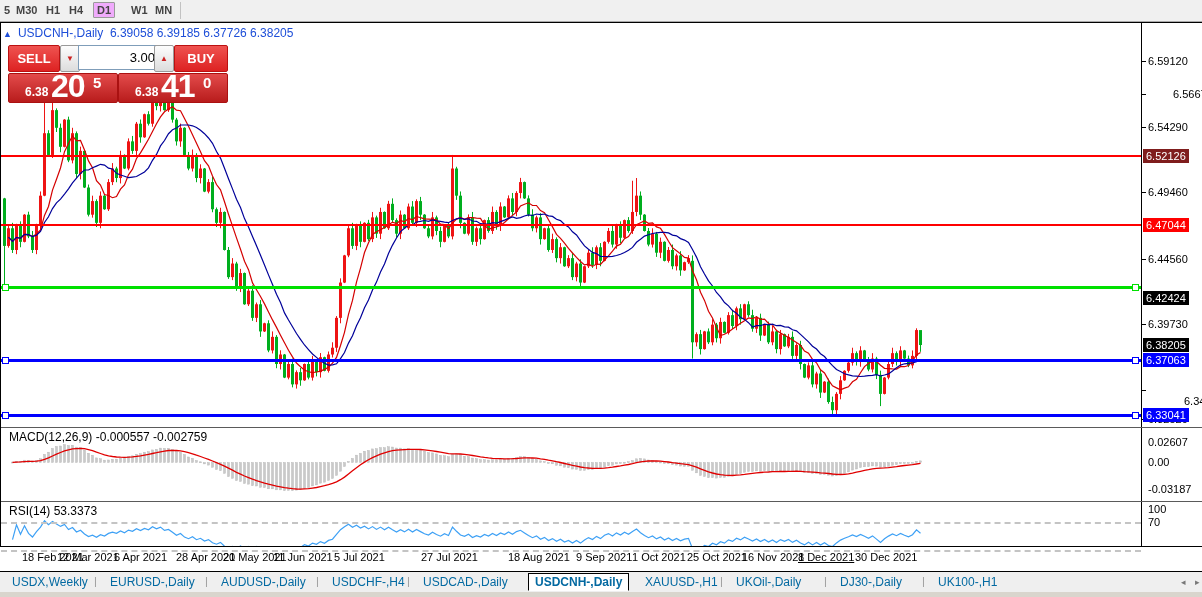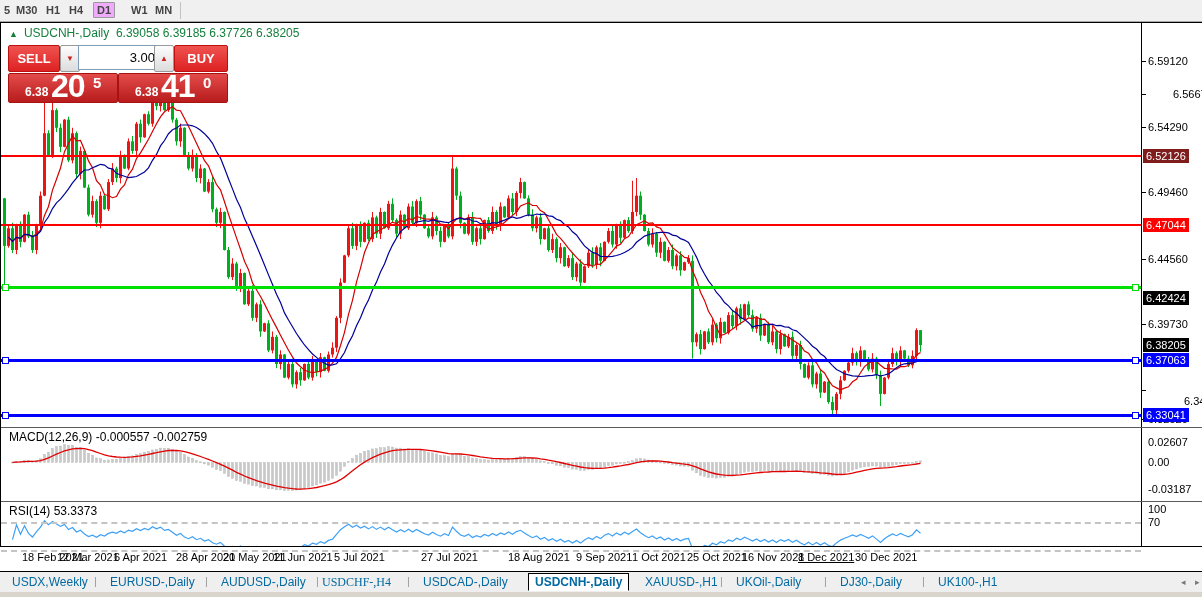--- a/index.html
+++ b/index.html
@@ -8,21 +8,21 @@
   
   #toolbar{position:absolute;left:0;top:0;width:1202px;height:21px;background:#f0f0f0;
            border-bottom:1px solid #a9a9a9;}
   .tb-item{position:absolute;top:3px;font-size:11px;font-weight:bold;color:#444;
            padding:1px 3px;cursor:default;}
   .tb-item.active{background:#f0abfc;border:1px solid #9a9a9a;border-radius:1px;top:2px;}
   .tb-sep{position:absolute;top:2px;width:1px;height:17px;background:#c2c2c2;}
   
   #chartwin{position:absolute;left:0;top:22px;width:1202px;height:546px;background:#fff;
             border-top:1px solid #000;border-left:1px solid #000;box-sizing:border-box;}
-  #titlerow{position:absolute;left:8px;top:3px;font-size:12px;color:#15803d;white-space:nowrap;z-index:30;text-align:center;}
+  #titlerow{position:absolute;left:2px;top:3px;font-size:12px;color:#1d4ed8;white-space:nowrap;z-index:30;text-align:center;}
   #titlerow .tri{font-size:9px;margin-right:6px;}
   
   #trade{position:absolute;left:7px;top:22px;width:218px;height:78px;z-index:40;}
   .redbtn{position:absolute;height:25px;background:linear-gradient(#ef5350,#d22);border:1px solid #b11;
           color:#fff;font-size:13px;font-weight:bold;text-align:center;line-height:25px;border-radius:2px;cursor:pointer;}
   .spinbtn{position:absolute;top:0;width:18px;height:25px;background:linear-gradient(#fdfdfd,#dcdcdc);
            border:1px solid #9a9a9a;color:#c22;font-size:8px;text-align:center;line-height:25px;border-radius:2px;cursor:pointer;}
   #vol{position:absolute;left:70px;top:0;width:76px;height:23px;border:1px solid #7f9db9;
        font-size:13px;text-align:right;padding:0 6px 0 0;font-family:"Liberation Sans",sans-serif;}
   .pricepanel{position:absolute;top:28px;width:108px;height:28px;color:#fff;
@@ -877,21 +877,21 @@
       <div class="datelabel" style="left: 855px;">30 Dec 2021</div>
     </div>
 
   <div id="tabbar">
       <div class="tab" style="left: 6px;">USDX,Weekly</div>
       <div class="tabsep" style="left: 94px;">|</div>
       <div class="tab" style="left: 104px;">EURUSD-,Daily</div>
       <div class="tabsep" style="left: 205px;">|</div>
       <div class="tab" style="left: 215px;">AUDUSD-,Daily</div>
       <div class="tabsep" style="left: 316px;">|</div>
-      <div class="tab" style="left: 316px; font-family: Liberation Serif, serif;">USDCHF-,H4</div>
+      <div class="tab" style="left: 326px;">USDCHF-,H4</div>
       <div class="tabsep" style="left: 407px;">|</div>
       <div class="tab" style="left: 417px;">USDCAD-,Daily</div>
       <div class="tab active" style="left: 528px;">USDCNH-,Daily</div>
       <div class="tab" style="left: 639px;">XAUUSD-,H1</div>
       <div class="tabsep" style="left: 720px;">|</div>
       <div class="tab" style="left: 730px;">UKOil-,Daily</div>
       <div class="tabsep" style="left: 824px;">|</div>
       <div class="tab" style="left: 834px;">DJ30-,Daily</div>
       <div class="tabsep" style="left: 922px;">|</div>
       <div class="tab" style="left: 932px;">UK100-,H1</div>

